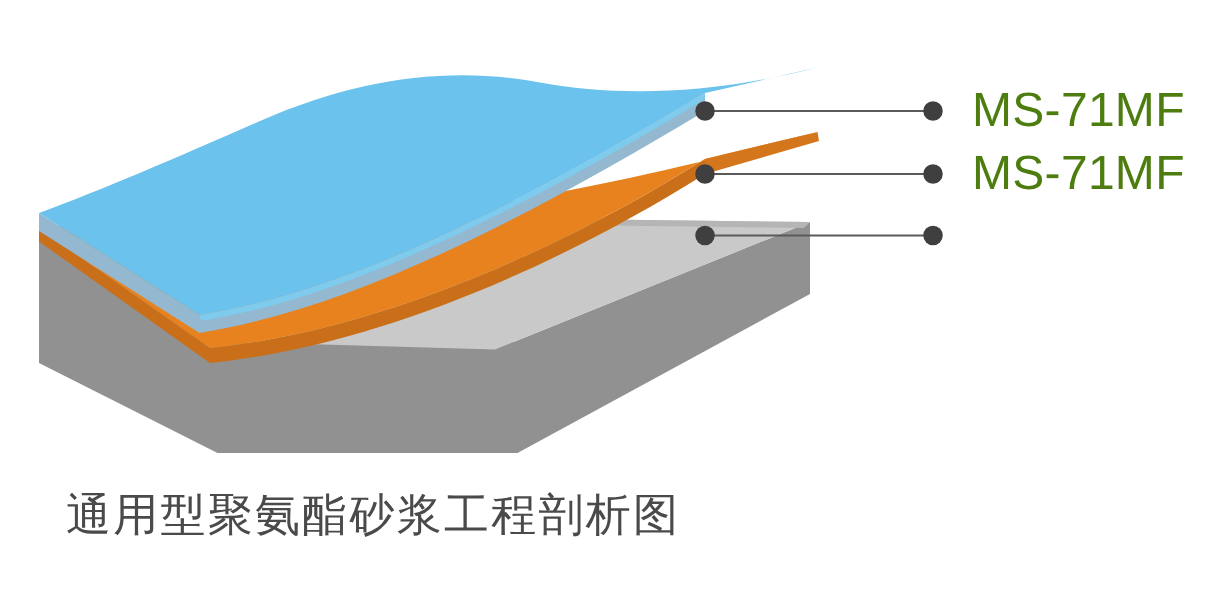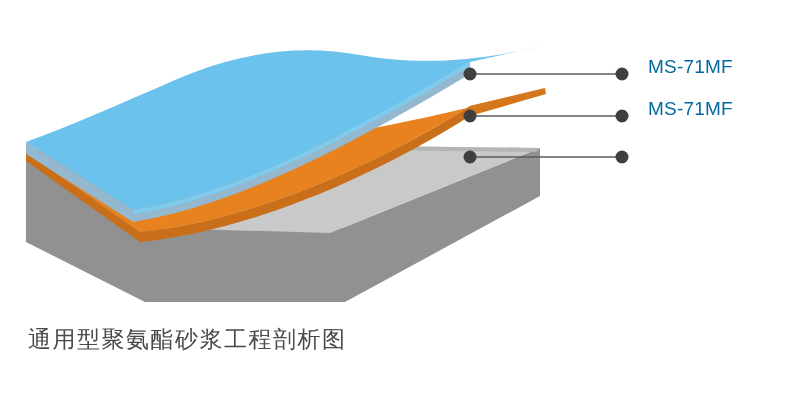--- a/index.html
+++ b/index.html
@@ -27,44 +27,44 @@
     position: absolute;
     left: 0;
     top: 0;
     width: 807px;
     height: 403px;
     display: block;
   }
 
   .callout-label {
     position: absolute;
-    font-size: 19px;
-    color: #0369a1;
+    font-size: 32px;
+    color: #4d7c0f;
     white-space: nowrap;
     letter-spacing: 0.2px;
     line-height: 1;
   }
   .callout-label.latin {
     font-family: "Liberation Sans", "DejaVu Sans", sans-serif;
   }
   .callout-label.cjk {
     font-family: "DejaVu Sans", "Liberation Sans", sans-serif;
     letter-spacing: 1px;
   }
 
   #label-0 { left: 648px; top: 57px; }
   #label-1 { left: 648px; top: 99px; }
   #label-2 { left: 648px; top: 140px; }
 
   #diagram-caption {
     position: absolute;
-    left: 28px;
+    left: 44px;
     top: 326px;
     font-family: "DejaVu Sans", "Liberation Sans", sans-serif;
-    font-size: 23px;
+    font-size: 30px;
     color: #4a4a4a;
     letter-spacing: 1.5px;
     white-space: nowrap;
     line-height: 1.2;
     text-align: right;
   }
 </style>
 </head>
 <body>
 

